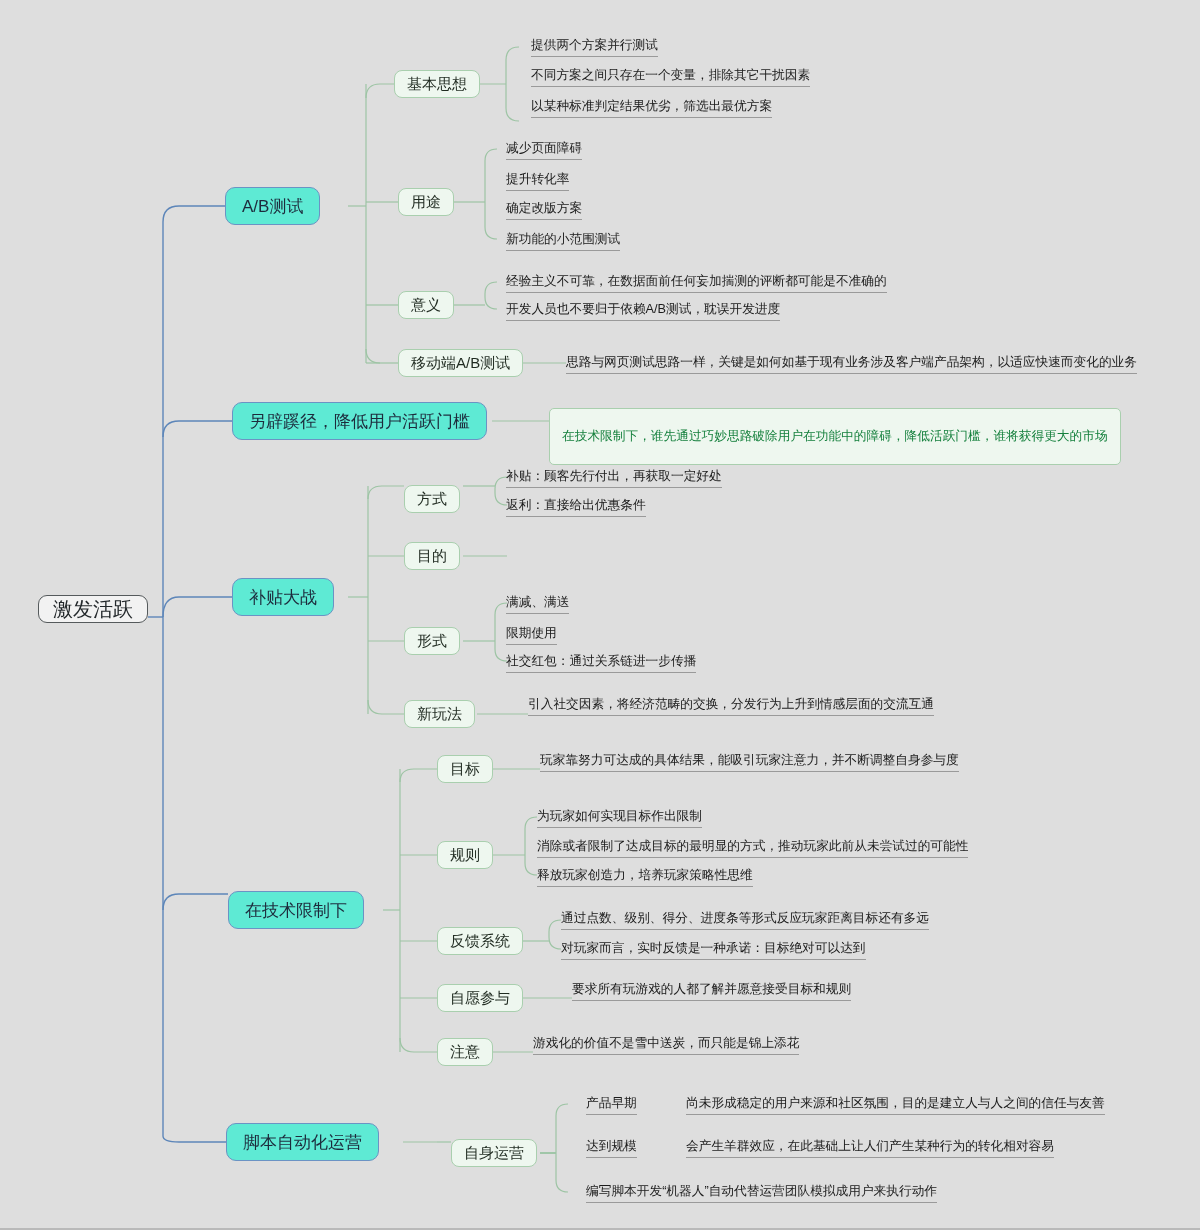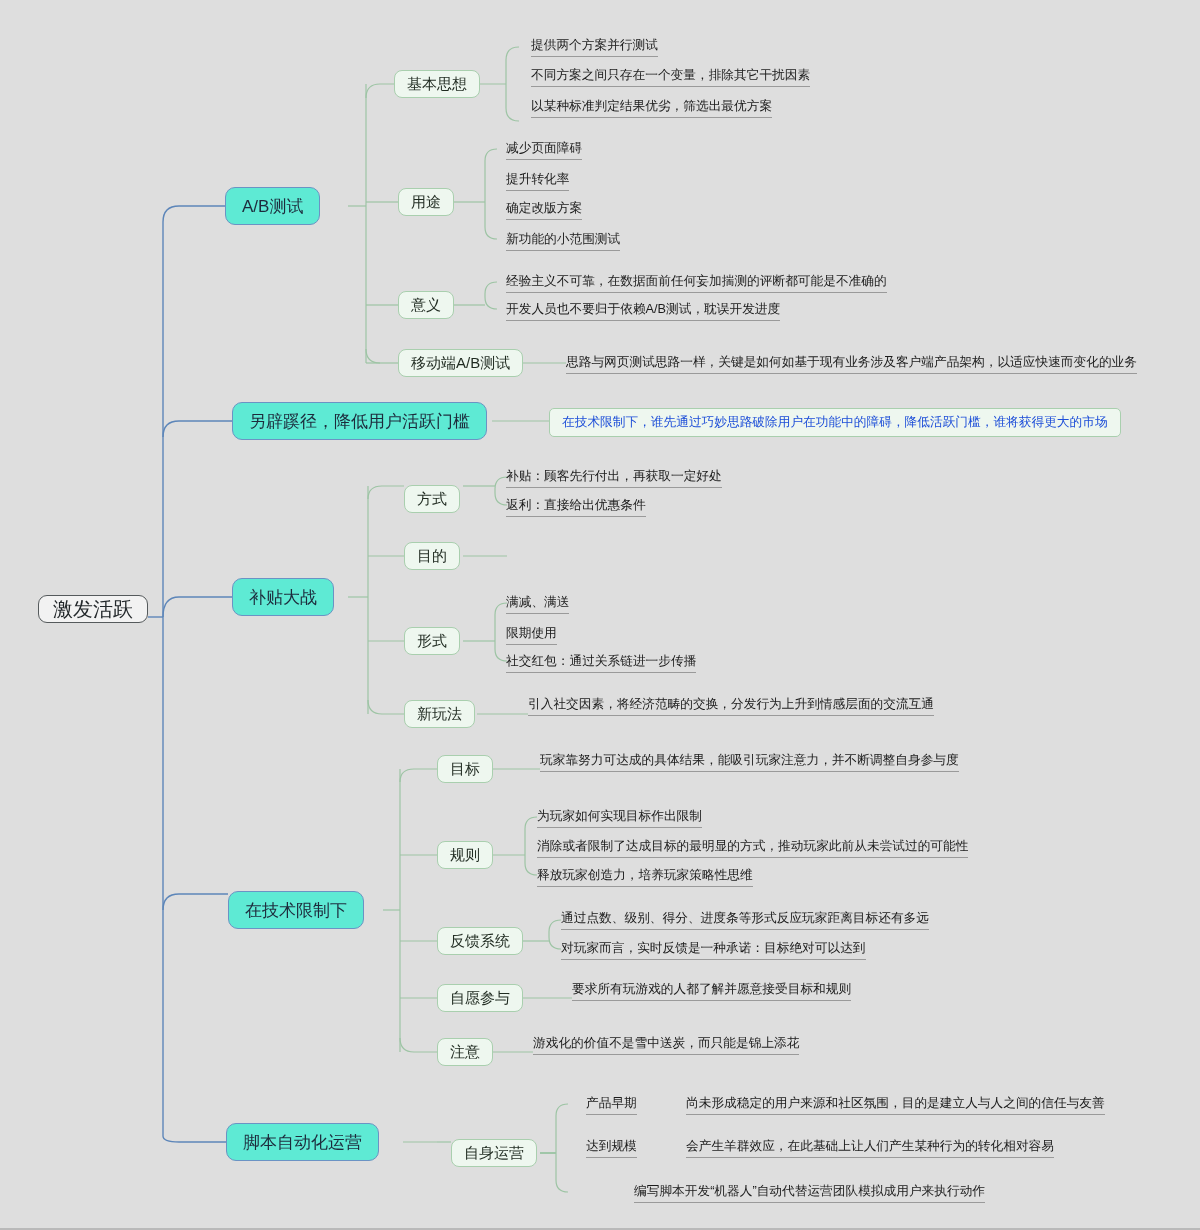--- a/index.html
+++ b/index.html
@@ -29,23 +29,23 @@
     background:#eef7ef;border:1.2px solid #a9cfae;border-radius:8px;
     color:#1f2a20;font-size:15px;padding:0 12px;height:28px;
   }
   
   .leaf{
     position:absolute;white-space:nowrap;color:#1b1b1b;font-size:12.7px;
     padding-bottom:3px;border-bottom:1px solid #9a9a9a;line-height:15px;
   }
   
   .leafbox{
-    position:absolute;white-space:nowrap;color:#1d4ed8;font-size:12.7px;
+    position:absolute;white-space:nowrap;color:#15803d;font-size:12.7px;
     background:#eef7ef;border:1px solid #a9cfae;border-radius:5px;
-    padding:6px 12px;line-height:15px;
+    padding:20px 12px;line-height:15px;
   }
 </style>
 </head>
 <body>
 
 <div id="stage">
 
   <svg id="wires" xmlns="http://www.w3.org/2000/svg">
     <g fill="none" stroke="#5d86b9" stroke-width="1.4">
 
@@ -234,15 +234,15 @@
     <span>脚本自动化运营</span>
   </div>
 
   <div class="node n-l2" style="left:451px;top:1139px;">
     <span>自身运营</span>
   </div>
   <div class="leaf" style="left:586px;top:1096px;">产品早期</div>
   <div class="leaf" style="left:686px;top:1096px;">尚未形成稳定的用户来源和社区氛围，目的是建立人与人之间的信任与友善</div>
   <div class="leaf" style="left:586px;top:1139px;">达到规模</div>
   <div class="leaf" style="left:686px;top:1139px;">会产生羊群效应，在此基础上让人们产生某种行为的转化相对容易</div>
-  <div class="leaf" style="left:586px;top:1184px;margin-left:48px;">编写脚本开发“机器人”自动代替运营团队模拟成用户来执行动作</div>
+  <div class="leaf" style="left:586px;top:1184px;">编写脚本开发“机器人”自动代替运营团队模拟成用户来执行动作</div>
 
 </div>
 
 </body></html>

